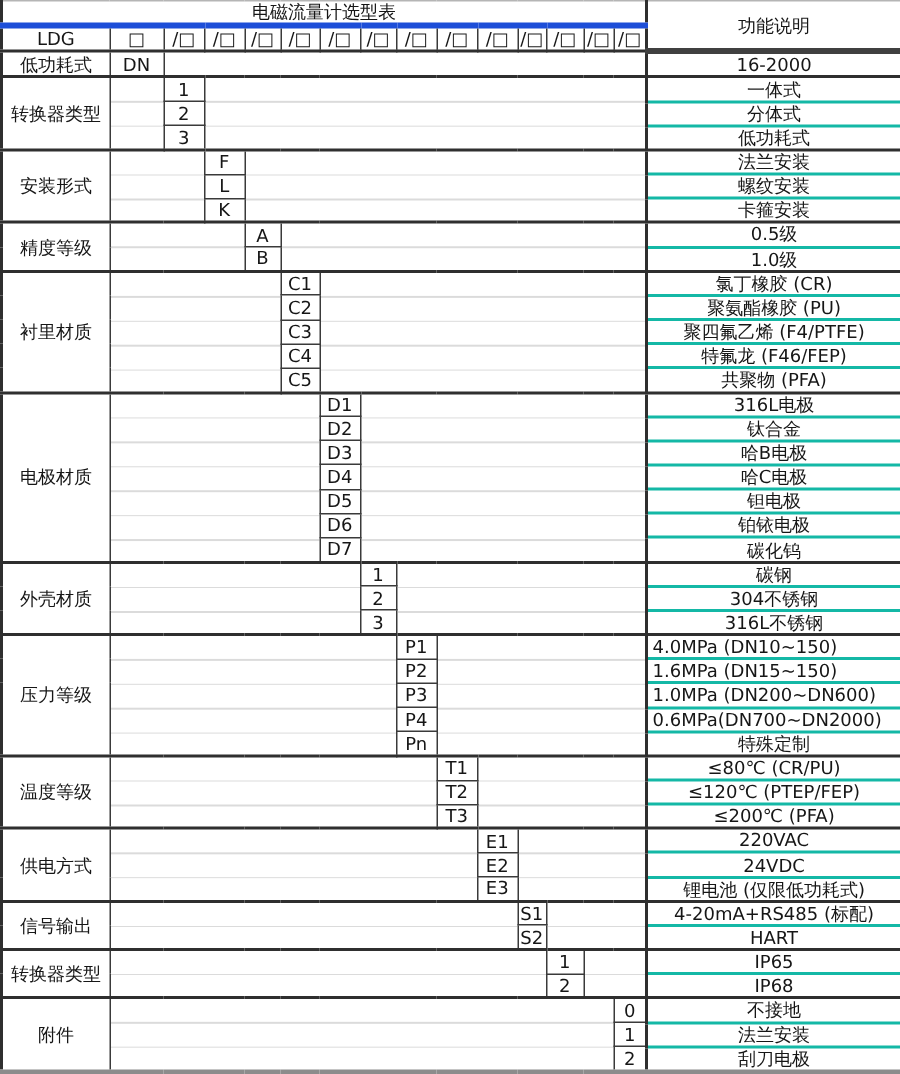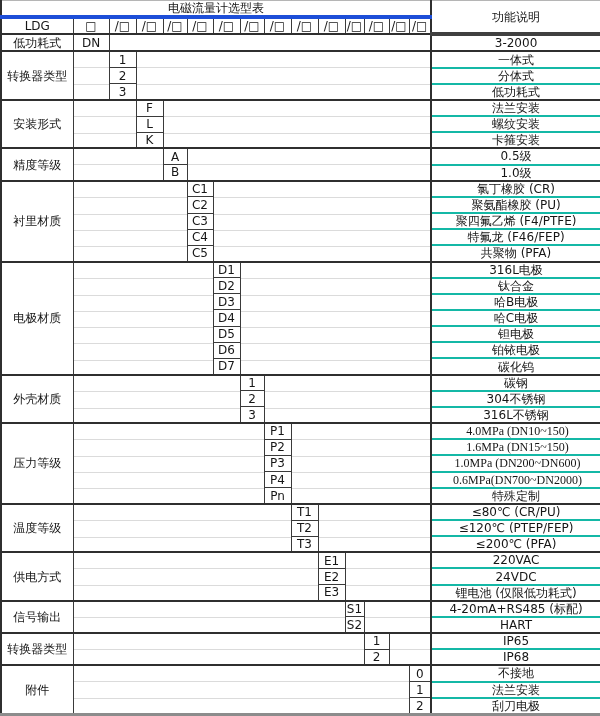--- a/index.html
+++ b/index.html
@@ -13,21 +13,21 @@
     padding:0;font-family:"DejaVu Sans",sans-serif;font-size:12px;line-height:14px;
     color:#161616;text-align:center;vertical-align:middle;overflow:hidden;white-space:nowrap;
   }
   tr{height:16px;}
   
   td.b{border:1px solid #3a3a3a;}
   
   td.cat{border-right:1px solid #3a3a3a;}
   
   td.func{border-left:2px solid #2f2f2f;border-top:2px solid #14b8a6;}
-  td.func.left{text-align:center;padding-left:3px;font-family:Liberation Serif, serif;}
+  td.func.left{text-align:left;padding-left:3px;}
   
   tr.sec>td{border-top:2px solid #2f2f2f;}
   tr.r-model>td{border-top:4px solid #1d4ed8;}
   
   td.blank{
     background:repeating-linear-gradient(to bottom,
       #ffffff 0px,#ffffff 15.3px,#dbdbdb 15.3px,#dbdbdb 16.27px);
   }
   td.title{font-size:13px;border-bottom:1px solid #3a3a3a;}
   td.funchead{font-size:13px;border-left:2px solid #2f2f2f;border-bottom:4px solid #404040;}
@@ -80,21 +80,21 @@
     <td class="b slot">/□</td>
     <td class="b slot">/□</td>
     <td class="b slot">/□</td>
     <td class="b slot">/□</td>
   </tr>
 
   <tr class="sec">
     <td class="cat">低功耗式</td>
     <td class="b">DN</td>
     <td class="blank" colspan="13"></td>
-    <td class="func">3-2000</td>
+    <td class="func">16-2000</td>
   </tr>
 
   <tr class="sec">
     <td class="cat" rowspan="3">转换器类型</td>
     <td class="blank" rowspan="3"></td>
     <td class="b">1</td>
     <td class="blank" rowspan="3" colspan="12"></td>
     <td class="func">一体式</td>
   </tr>
   <tr>

